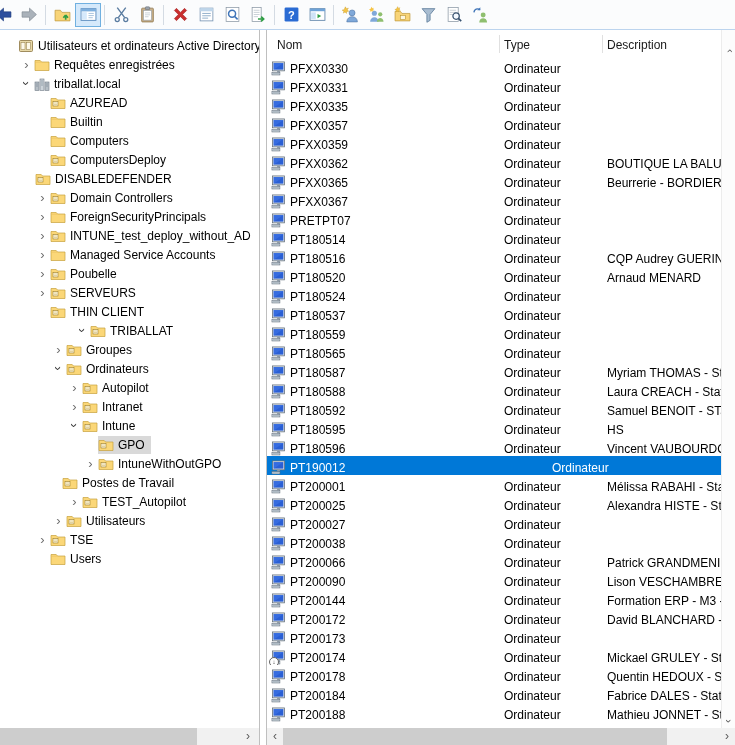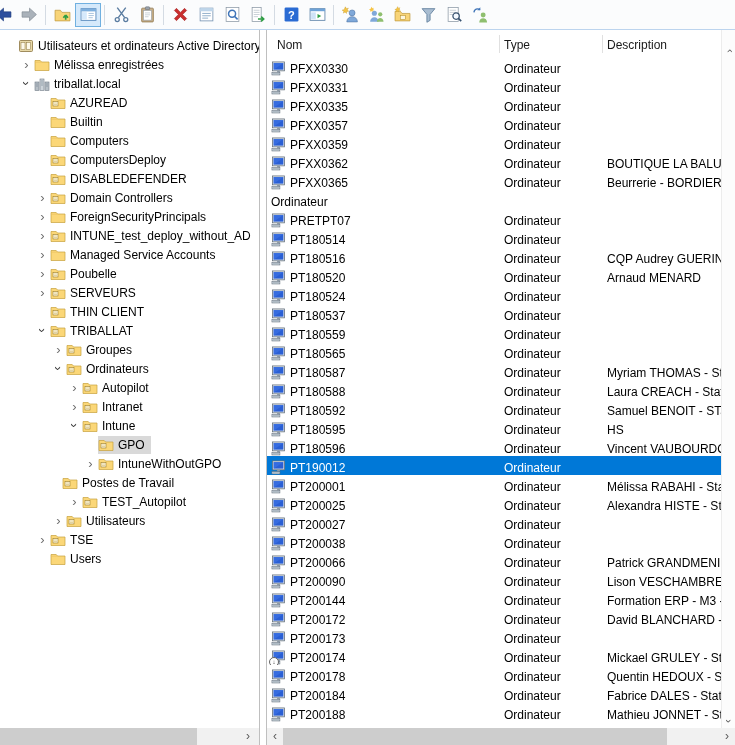--- a/index.html
+++ b/index.html
@@ -35,21 +35,21 @@
 
   
   .list-header{position:absolute;top:0;left:0;right:0;height:27px;display:flex;background:#fff;}
   .hcol{position:relative;box-sizing:border-box;padding:8px 4px 0 10px;color:#1a1a1a;}
   .hcol::after{content:"";position:absolute;right:0;top:5px;bottom:4px;width:1px;background:#e0e0e0;}
   .hcol.c0{width:233px;}
   .hcol.c1{width:103px;padding-left:4px;}
   .hcol.c2{flex:1;padding-left:4px;}
   .rows{position:absolute;top:27px;left:0;right:0;bottom:17px;overflow:hidden;}
   .lrow{height:19px;display:flex;align-items:flex-end;}
-  .lrow.sel{background:#0078d7;color:#fff;}
+  .lrow.sel{background:#0078d7;color:#fff;gap:48px;}
   .c-name{width:233px;box-sizing:border-box;display:flex;align-items:center;padding-left:4px;overflow:hidden;white-space:nowrap;flex:none;}
   .cicon{width:15px;height:15px;margin-right:4px;position:relative;flex:none;}
   .cicon svg{width:15px;height:15px;display:block;}
   .badge{position:absolute;left:-2px;bottom:-2px;width:8px;height:8px;background:#fff;
          border:1px solid #666;border-radius:50%;font-size:6px;line-height:8px;text-align:center;color:#222;}
   .c-type{width:103px;box-sizing:border-box;padding-left:4px;flex:none;white-space:nowrap;overflow:hidden;}
   .c-desc{flex:1;box-sizing:border-box;padding-left:4px;white-space:nowrap;overflow:hidden;}
 
   
   .vscroll{position:absolute;top:0;right:0;width:13px;bottom:17px;background:#fcfcfc;
@@ -218,21 +218,21 @@
           </div>
           <div class="titem" style="padding-left: 19px;">
             <span class="chev"><span class="g">›</span></span>
             <span class="thl">
               <span class="ticon">
                 <svg viewBox="0 0 16 16">
                   <path d="M1 3.5h5.2L7.6 5H15v8.5H1z" fill="#fbd778" stroke="#c6a03c" stroke-width="0.7"></path>
                   <path d="M1 5.2h6.6" stroke="#e8bf5e" stroke-width="0.6"></path>
                 </svg>
               </span>
-              <span class="tlabel">Mélissa enregistrées</span>
+              <span class="tlabel">Requêtes enregistrées</span>
             </span>
           </div>
           <div class="titem" style="padding-left: 19px;">
             <span class="chev"><span class="g e">›</span></span>
             <span class="thl">
               <span class="ticon">
                 <svg viewBox="0 0 16 16">
                   <rect x="1" y="6" width="4" height="8.5" fill="#b7bfc6" stroke="#6e7a85" stroke-width="0.6"></rect>
                   <rect x="6" y="3" width="4" height="11.5" fill="#cdd4da" stroke="#6e7a85" stroke-width="0.6"></rect>
                   <rect x="11" y="6" width="4" height="8.5" fill="#b7bfc6" stroke="#6e7a85" stroke-width="0.6"></rect>
@@ -285,21 +285,21 @@
               <span class="ticon">
                 <svg viewBox="0 0 16 16">
                   <path d="M1 3.5h5.2L7.6 5H15v8.5H1z" fill="#fbd778" stroke="#c6a03c" stroke-width="0.7"></path>
                   <rect x="3" y="6.5" width="5" height="4.5" fill="#fdf6de" stroke="#9a7c28" stroke-width="0.6"></rect>
                   <path d="M4 8h3M4 9.5h3" stroke="#c8b061" stroke-width="0.5"></path>
                 </svg>
               </span>
               <span class="tlabel">ComputersDeploy</span>
             </span>
           </div>
-          <div class="titem" style="padding-left: 35px;">
+          <div class="titem" style="padding-left: 20px;">
             <span class="chev"></span>
             <span class="thl">
               <span class="ticon">
                 <svg viewBox="0 0 16 16">
                   <path d="M1 3.5h5.2L7.6 5H15v8.5H1z" fill="#fbd778" stroke="#c6a03c" stroke-width="0.7"></path>
                   <rect x="3" y="6.5" width="5" height="4.5" fill="#fdf6de" stroke="#9a7c28" stroke-width="0.6"></rect>
                   <path d="M4 8h3M4 9.5h3" stroke="#c8b061" stroke-width="0.5"></path>
                 </svg>
               </span>
               <span class="tlabel">DISABLEDEFENDER</span>
@@ -387,21 +387,21 @@
               <span class="ticon">
                 <svg viewBox="0 0 16 16">
                   <path d="M1 3.5h5.2L7.6 5H15v8.5H1z" fill="#fbd778" stroke="#c6a03c" stroke-width="0.7"></path>
                   <rect x="3" y="6.5" width="5" height="4.5" fill="#fdf6de" stroke="#9a7c28" stroke-width="0.6"></rect>
                   <path d="M4 8h3M4 9.5h3" stroke="#c8b061" stroke-width="0.5"></path>
                 </svg>
               </span>
               <span class="tlabel">THIN CLIENT</span>
             </span>
           </div>
-          <div class="titem" style="padding-left: 35px;">
+          <div class="titem" style="padding-left: 35px; margin-left: 40px;">
             <span class="chev"><span class="g e">›</span></span>
             <span class="thl">
               <span class="ticon">
                 <svg viewBox="0 0 16 16">
                   <path d="M1 3.5h5.2L7.6 5H15v8.5H1z" fill="#fbd778" stroke="#c6a03c" stroke-width="0.7"></path>
                   <rect x="3" y="6.5" width="5" height="4.5" fill="#fdf6de" stroke="#9a7c28" stroke-width="0.6"></rect>
                   <path d="M4 8h3M4 9.5h3" stroke="#c8b061" stroke-width="0.5"></path>
                 </svg>
               </span>
               <span class="tlabel">TRIBALLAT</span>
@@ -691,20 +691,33 @@
                   <rect x="1" y="12.3" width="8.5" height="2.6" fill="#cfd8e0" stroke="#5d6a77" stroke-width="0.6"></rect>
                   <path d="M2 13.4h6.5" stroke="#9aa7b2" stroke-width="0.7"></path>
                 </svg>
               </span>
               <span>PFXX0365</span>
             </span>
             <span class="c-type">Ordinateur</span>
             <span class="c-desc">Beurrerie - BORDIER</span>
           </div>
           <div class="lrow">
+            <span class="c-name">
+              <span class="cicon">
+                <svg viewBox="0 0 16 16">
+                  <rect x="1.5" y="1" width="13" height="9.5" fill="#dfe5ea" stroke="#5d6a77" stroke-width="0.8"></rect>
+                  <rect x="2.8" y="2.2" width="10.4" height="7" fill="#2a5fd4"></rect>
+                  <path d="M2.8 2.2h10.4L2.8 9.2z" fill="#3f74e8" opacity="0.6"></path>
+                  <rect x="6.5" y="10.5" width="3" height="1.6" fill="#8b98a5"></rect>
+                  <rect x="1" y="12.3" width="8.5" height="2.6" fill="#cfd8e0" stroke="#5d6a77" stroke-width="0.6"></rect>
+                  <path d="M2 13.4h6.5" stroke="#9aa7b2" stroke-width="0.7"></path>
+                </svg>
+              </span>
+              <span>PFXX0367</span>
+            </span>
             <span class="c-type">Ordinateur</span>
             <span class="c-desc"></span>
           </div>
           <div class="lrow">
             <span class="c-name">
               <span class="cicon">
                 <svg viewBox="0 0 16 16">
                   <rect x="1.5" y="1" width="13" height="9.5" fill="#dfe5ea" stroke="#5d6a77" stroke-width="0.8"></rect>
                   <rect x="2.8" y="2.2" width="10.4" height="7" fill="#2a5fd4"></rect>
                   <path d="M2.8 2.2h10.4L2.8 9.2z" fill="#3f74e8" opacity="0.6"></path>

